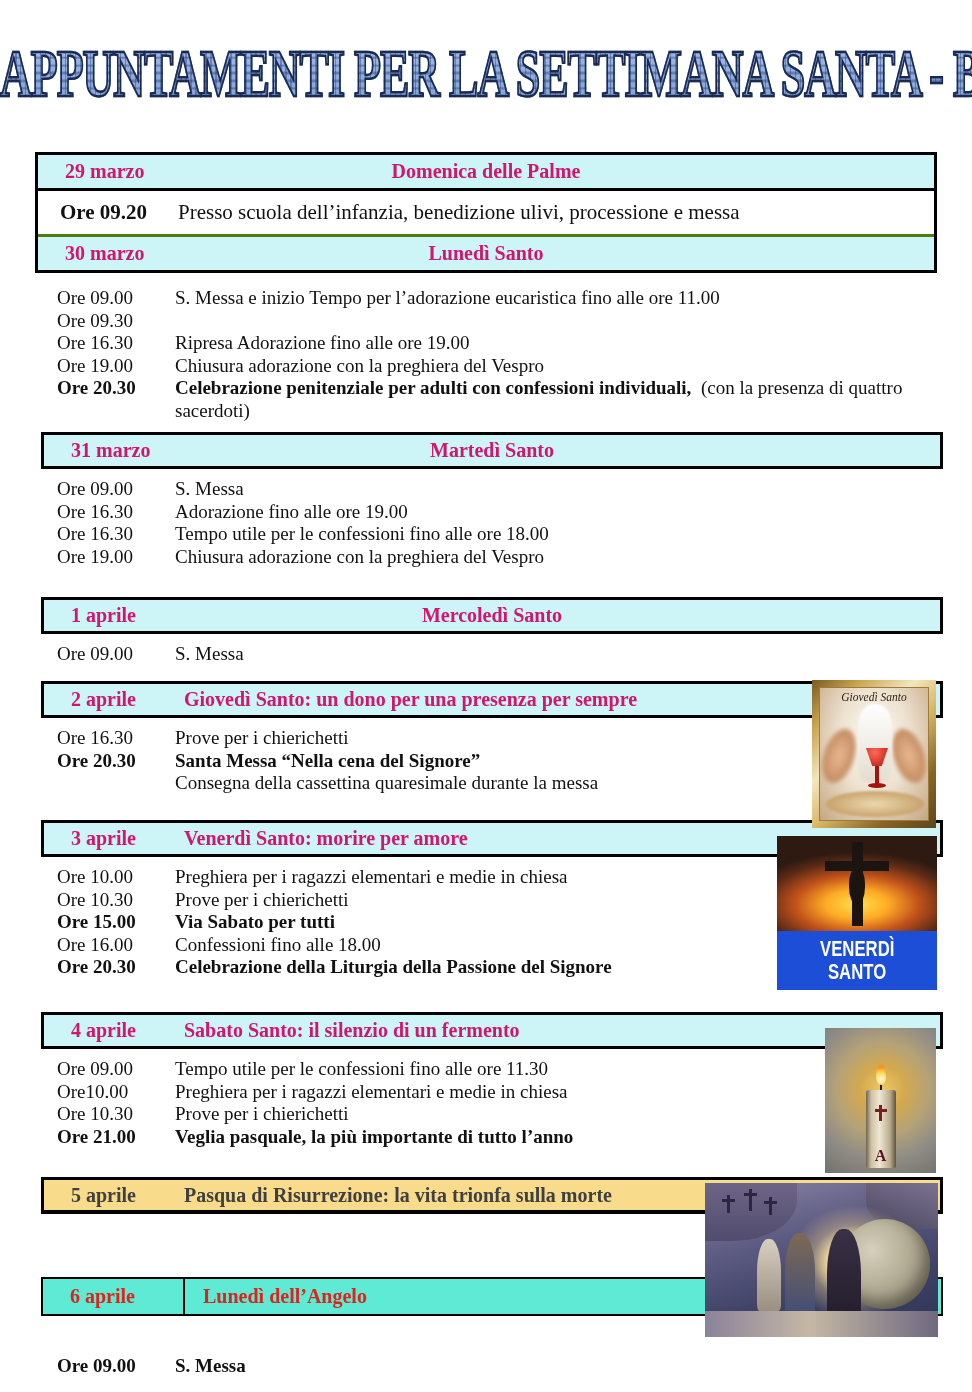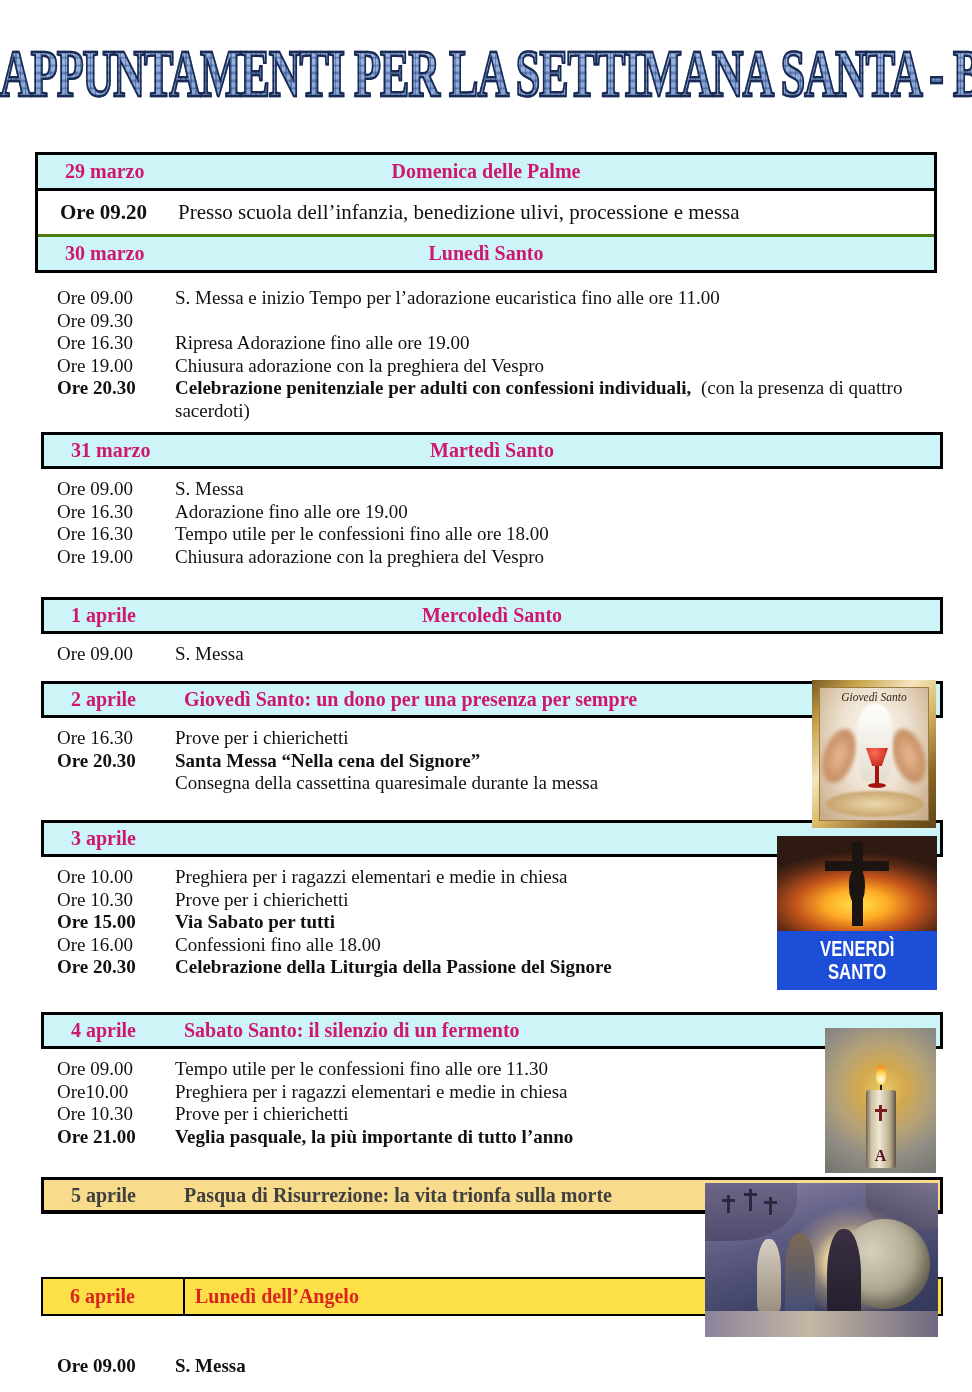--- a/index.html
+++ b/index.html
@@ -26,25 +26,25 @@
   }
 
   
   .bar{
     position:absolute;left:41px;width:902px;height:37px;box-sizing:border-box;
     border:3px solid #000;display:flex;align-items:center;z-index:1;
     font-weight:bold;font-size:20px;
   }
   .bar.cyan{background:#cdf4f7;color:#d0176f;}
   .bar.cream{background:#f8dc8b;color:#404040;border-bottom-width:4px;}
-  .bar.yellow{background:#fde047;color:#da241c;border-width:2px;}
+  .bar.yellow{background:#5eead4;color:#da241c;border-width:2px;}
   .bar-date{position:absolute;left:27px;top:0;bottom:0;display:flex;align-items:center;}
   .bar-title.center{position:absolute;left:0;right:0;text-align:center;}
   .bar-title.left{position:absolute;left:140px;top:0;bottom:0;display:flex;align-items:center;}
-  .bar-title.divided{border-left:2px solid #000;padding-left:10px;}
+  .bar-title.divided{border-left:2px solid #000;padding-left:18px;}
 
   
   .table1{
     position:absolute;left:35px;top:152px;width:902px;box-sizing:border-box;
     border:3px solid #000;z-index:1;
   }
   .t-head{height:33px;background:#cdf4f7;color:#d0176f;font-weight:bold;font-size:20px;
     position:relative;display:flex;align-items:center;border-bottom:3px solid #000;}
   .t-row{height:43px;background:#fff;display:flex;align-items:center;
     border-bottom:3px solid #4d7c0f;font-size:21px;}
@@ -236,20 +236,21 @@
     <div class="ig-robe"></div>
     <div class="ig-bowl"></div>
     <div class="ig-stem"></div>
     <div class="ig-base"></div>
     <div class="ig-bread"></div>
   </div>
 </div>
 
 <div class="bar cyan" style="top:820px">
   <span class="bar-date">3 aprile</span>
+  <span class="bar-title left">Venerdì Santo: morire per amore</span>
 </div>
 <div class="rows" style="top:866px">
   <div class="row">
     <span class="time">Ore 10.00</span>
     <span class="desc">Preghiera per i ragazzi elementari e medie in chiesa</span>
   </div>
   <div class="row">
     <span class="time">Ore 10.30</span>
     <span class="desc">Prove per i chierichetti</span>
   </div>

